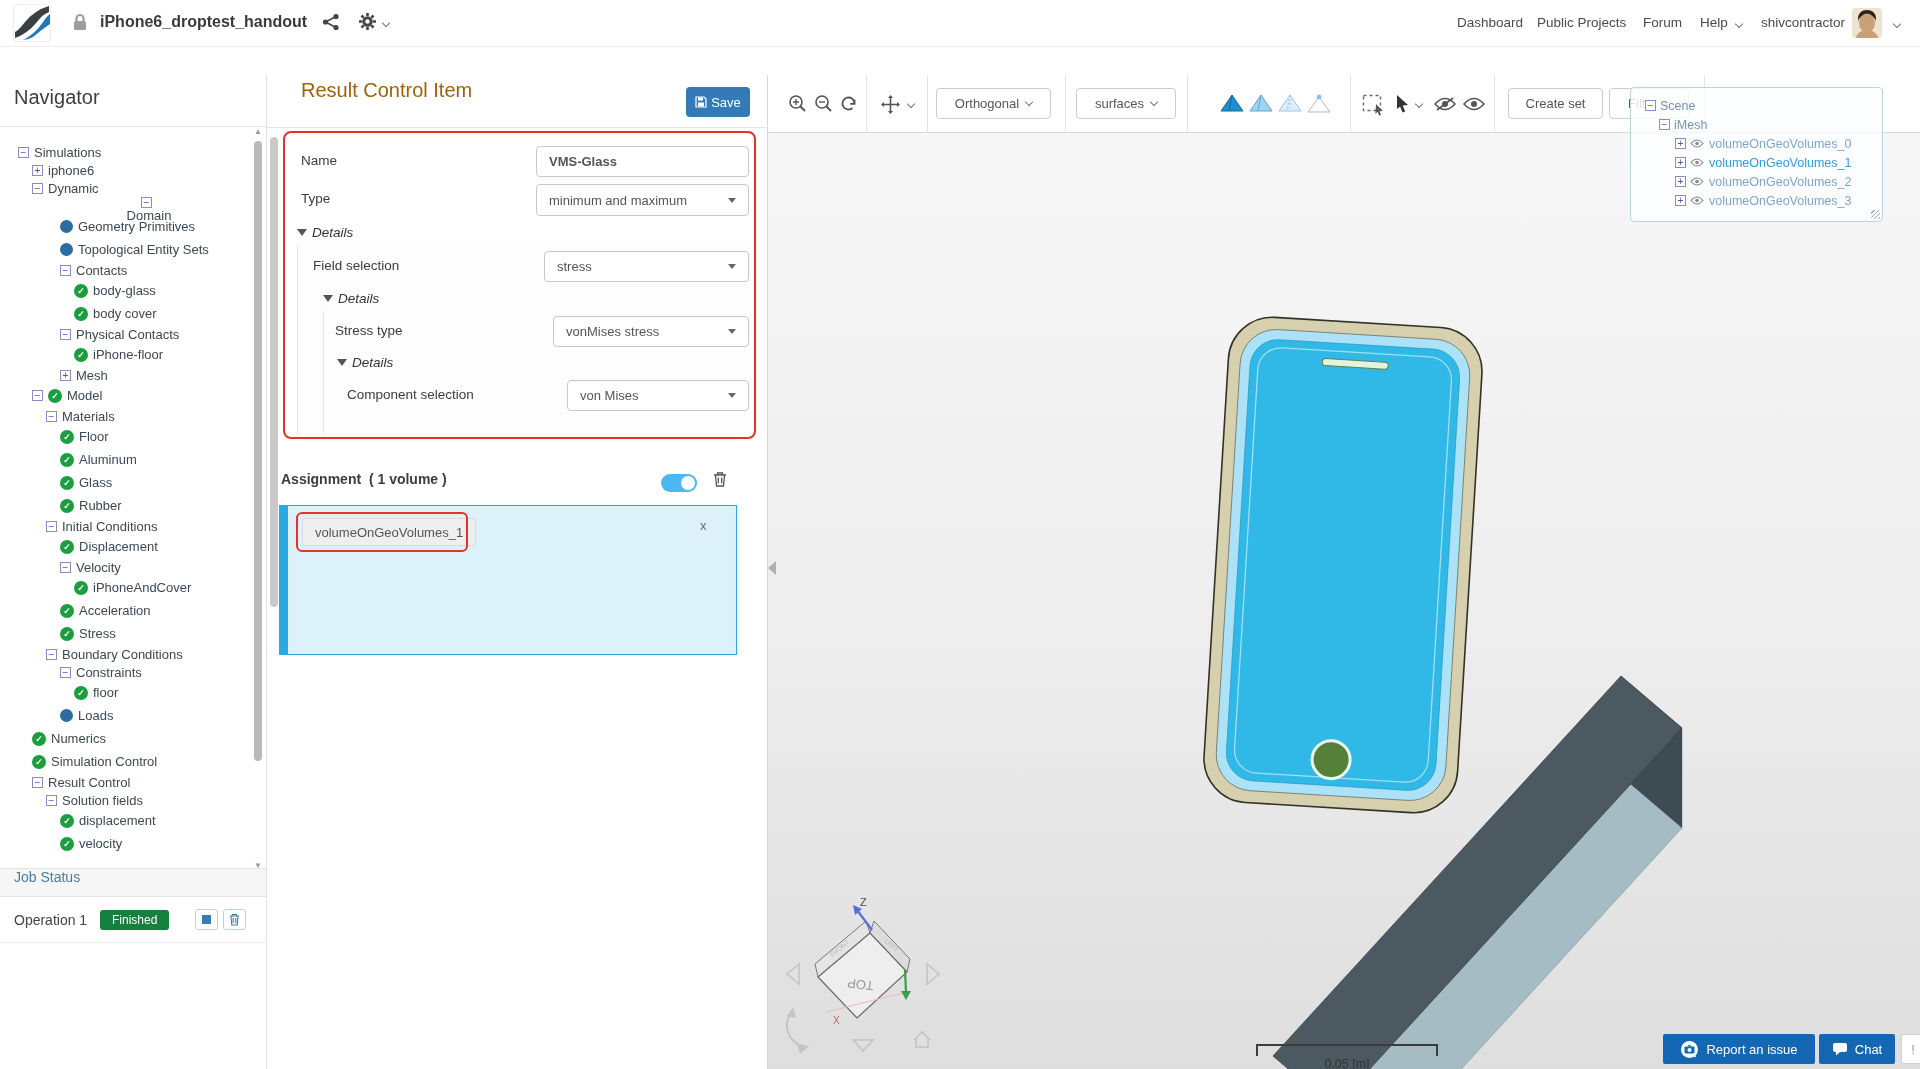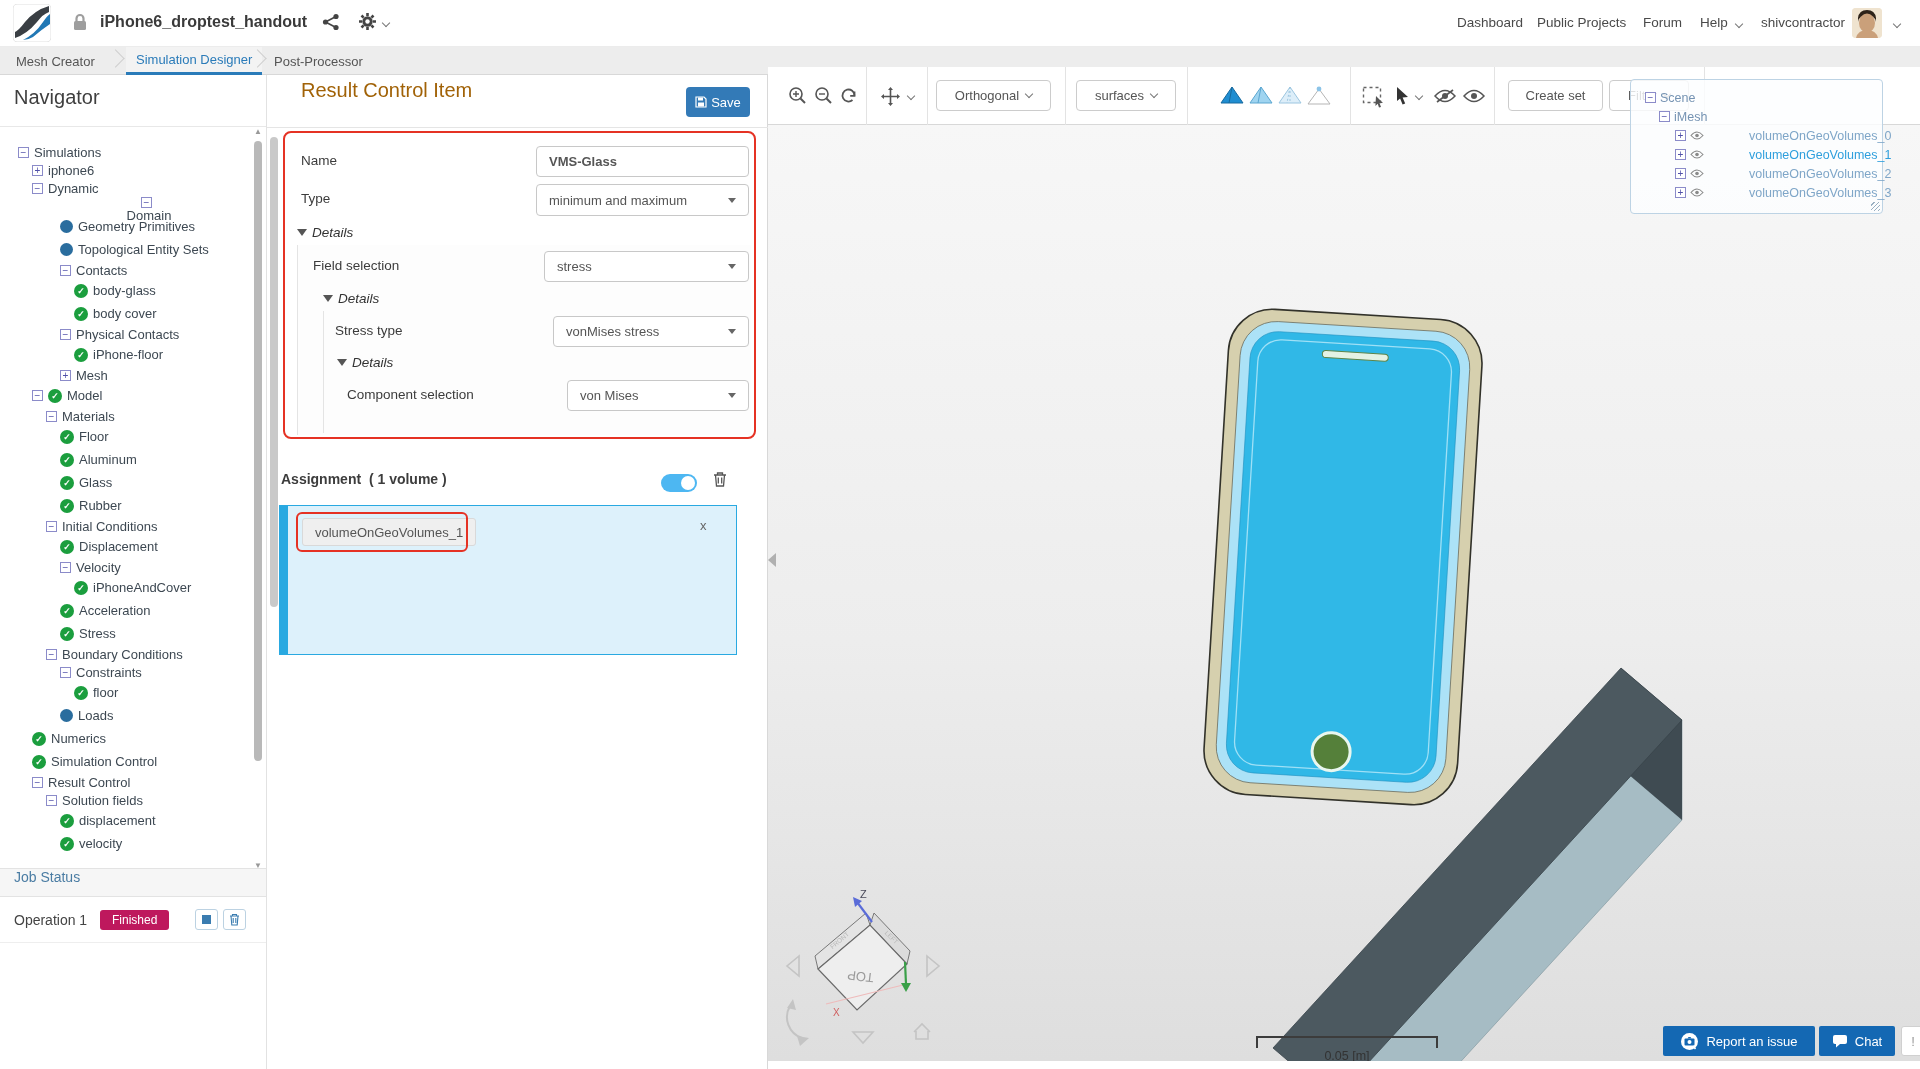--- a/index.html
+++ b/index.html
@@ -48,21 +48,21 @@
   
   #nav-sb { left:252px; top:52px; width:12px; height:744px; }
   #nav-sb .arrow { position:absolute; left:1px; width:10px; font-size:8px; color:#999; text-align:center; }
   #nav-sb .thumb { position:absolute; left:2px; top:14px; width:8px; height:620px; background:#b9b9b9; border-radius:5px; }
 
   
   #job-header { left:0; top:793px; width:266px; height:29px; background:#f6f6f6; border-top:1px solid #e3e3e3; border-bottom:1px solid #e3e3e3;
                 display:flex; align-items:flex-start; padding-left:14px; font-size:14px; color:#4a7ca3; }
   #job-row { left:0; top:822px; width:266px; height:46px; display:flex; align-items:center; padding-left:14px; border-bottom:1px solid #eee; background:#fff; }
   #op-label { font-size:14px; color:#444; width:86px; }
-  #finished-badge { background:#be185d; color:#fff; font-size:12px; border-radius:3px; padding:3px 12px; }
+  #finished-badge { background:#15803d; color:#fff; font-size:12px; border-radius:3px; padding:3px 12px; }
   .jbtn { width:23px; height:21px; border:1px solid #bcd2e2; border-radius:3px; background:#fff; display:inline-flex; align-items:center; justify-content:center; cursor:pointer; }
   #stop-btn { margin-left:26px; } #job-trash-btn { margin-left:5px; }
   #stop-btn .sq { width:9px; height:9px; background:#3a7cb0; }
   #navigator { border-right:0; }
 
   
   #settings { left:266px; top:75px; width:502px; height:994px; background:#fff; border-left:1px solid #e2e2e2; border-right:1px solid #d8d8d8; }
   #set-sb { left:3px; top:52px; width:8px; height:700px; }
   #set-sb .thumb { position:absolute; left:0; top:10px; width:8px; height:470px; background:#c9c9c9; border-radius:4px; }
   #panel-title { left:34px; top:4px; font-size:20px; color:#a16207; }
@@ -86,36 +86,36 @@
   #toggle .knob { position:absolute; right:2px; top:2px; width:14px; height:14px; background:#fff; border-radius:50%; }
   #assign-trash { left:446px; top:396px; cursor:pointer; }
   #assign-box { left:12px; top:430px; width:458px; height:150px; background:#ddf1fb; border:1px solid #29a9e1; }
   #assign-bar { left:0; top:0; width:8px; height:148px; background:#29a9e1; }
   #assign-chip { left:22px; top:12px; background:#efefef; border:1px solid #d9d9d9; border-radius:3px; height:28px;
                  display:flex; align-items:center; padding:0 12px; font-size:13px; color:#555; }
   #chip-red { left:16px; top:6px; width:172px; height:40px; border-radius:6px; }
   #assign-x { left:420px; top:12px; font-size:13px; color:#666; cursor:pointer; }
 
   
-  #viewport { left:768px; top:67px; width:1152px; height:994px; }
+  #viewport { left:768px; top:75px; width:1152px; height:994px; }
   #vtoolbar { left:0; top:0; width:1152px; height:58px; background:#fff; border-bottom:1px solid #d8d8d8; }
   .vdiv { top:0; width:1px; height:58px; background:#e3e3e3; }
   .vbtn { top:13px; height:31px; border:1px solid #ccc; border-radius:4px; background:#fff; font-size:13px; color:#555;
           display:flex; align-items:center; justify-content:center; gap:7px; cursor:pointer; }
   .vicon { top:19px; cursor:pointer; }
   #canvas3d { left:0; top:58px; width:1152px; height:936px; background:linear-gradient(180deg,#f7f7f7 0%,#ededed 55%,#dedede 100%); }
   #scene-svg { position:absolute; left:0; top:0; }
 
   
   #scene-panel { left:862px; top:12px; width:253px; height:135px; background:rgba(253,254,255,0.82);
                  border:1px solid #bdd3e4; border-radius:4px; padding:8px 0 0 12px; }
   .srow { display:flex; align-items:center; height:19px; font-size:12.5px; color:#7593b3; white-space:nowrap; cursor:pointer; }
   .srow .exp { margin-right:4px; }
   .srow .eye-ic { margin-right:5px; }
-  .svol { color:#7fa6c8;margin-left:40px; }
+  .svol { color:#7fa6c8; }
   .svol.selected { color:#2f9fdd; }
   #scene-resize { position:absolute; right:2px; bottom:2px; width:9px; height:9px;
                   background:repeating-linear-gradient(135deg,transparent 0 2px,#9ab0c2 2px 3px); cursor:nwse-resize; }
 
   
   .bluebtn { top:959px; height:30px; background:#1468b3; border-radius:2px; color:#fff; font-size:13px;
              display:flex; align-items:center; justify-content:center; gap:7px; cursor:pointer; }
   #report-btn { left:895px; width:152px; }
   #chat-btn { left:1051px; width:76px; }
   #notif-box { left:1133px; top:959px; width:24px; height:30px; background:#fff; border:1px solid #d0d0d0; border-radius:3px;
@@ -174,27 +174,20 @@
       <svg width="30" height="30" viewBox="0 0 30 30">
         <rect width="30" height="30" fill="#efe3cf"></rect>
         <path d="M6 10 Q7 2 15 2 Q23 2 24 10 L24 14 Q24 8 15 8 Q6 8 6 14 Z" fill="#2e2319"></path>
         <ellipse cx="15" cy="15" rx="8" ry="9.5" fill="#caa07a"></ellipse>
         <path d="M4 30 Q6 22 15 22 Q24 22 26 30 Z" fill="#caa07a"></path>
       </svg>
     </span>
     <span id="avatar-chev" class="abs chev"></span>
   </div>
 
-  <div id="tabbar" class="abs">
-    <div class="tab abs" style="left:6px;">Mesh Creator</div>
-    <div class="tabsep abs" style="left:106px;"></div>
-    <div class="tab active abs" style="left:126px;">Simulation Designer</div>
-    <div class="tabsep abs" style="left:248px;"></div>
-    <div class="tab abs" style="left:264px;">Post-Processor</div>
-  </div>
 
   <div id="navigator" class="abs">
     <div id="nav-title" class="abs">Navigator</div>
     <div id="nav-title-divider" class="abs"></div>
 
     <div id="tree" class="abs">
 
         <div class="trow" style="padding-left: 10px;">
           <span class="exp open"></span>
 

